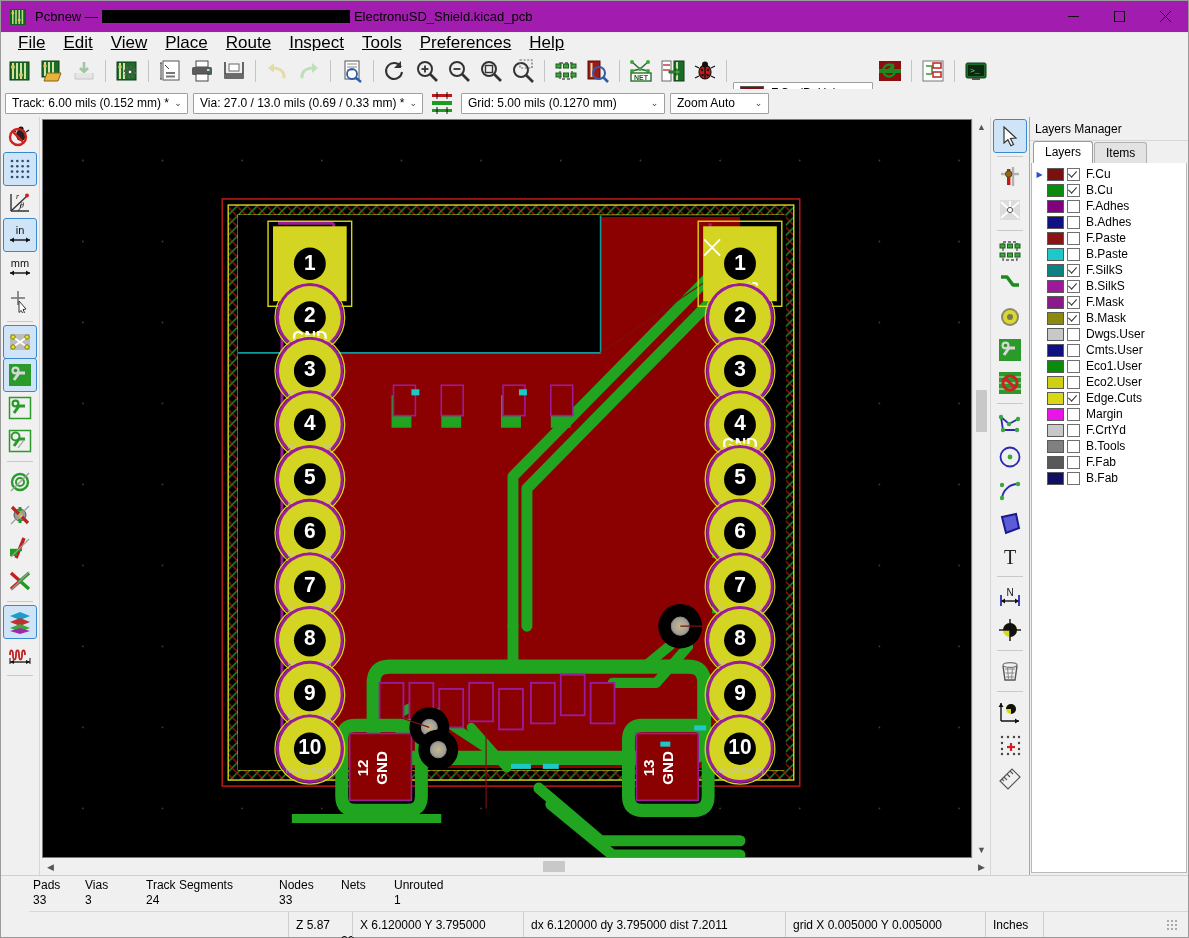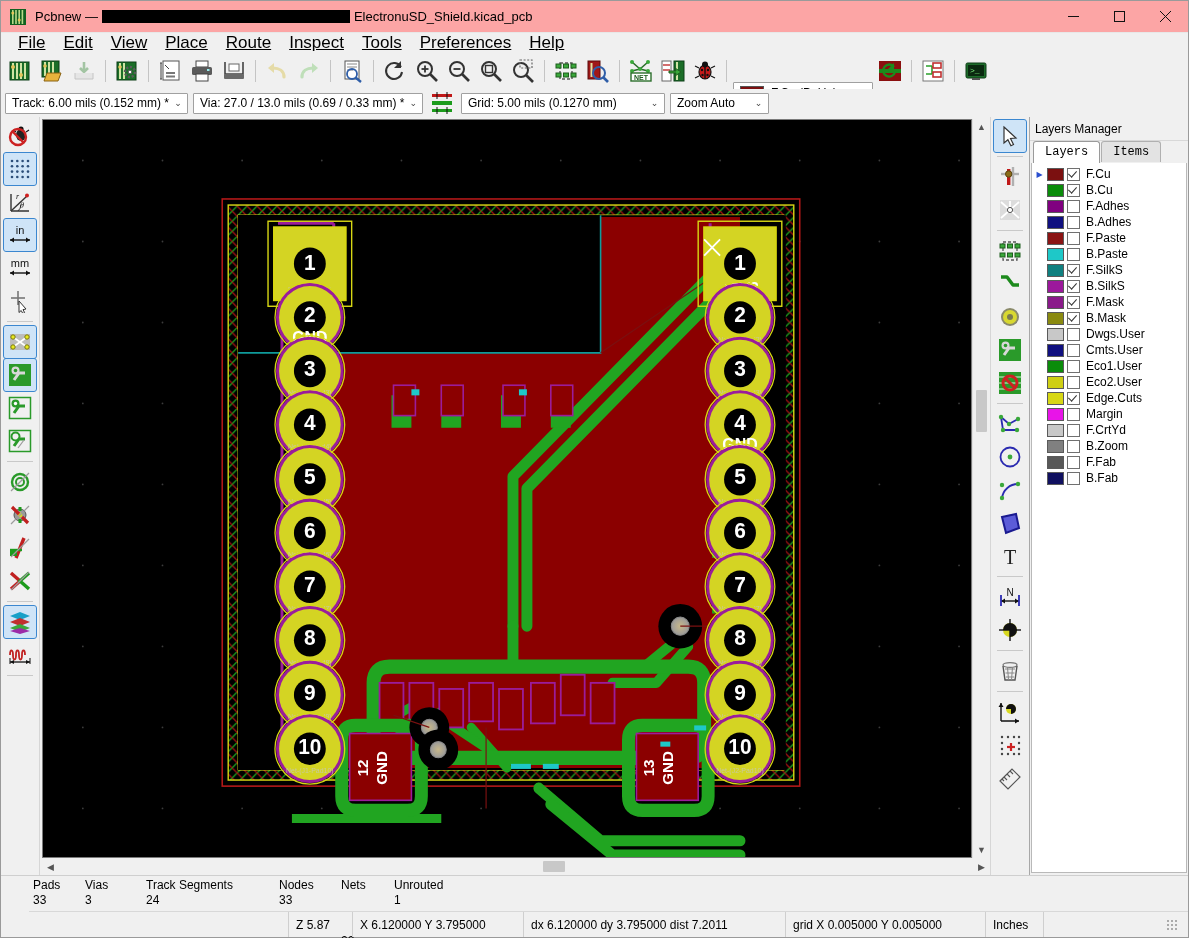--- a/index.html
+++ b/index.html
@@ -6,21 +6,21 @@
   body{
     width:1189px;height:938px;overflow:hidden;
     font-family:"Liberation Sans", sans-serif;
     font-size:12px;color:#000;background:#f0f0f0;
     -webkit-font-smoothing:antialiased;
   }
   .app{position:relative;width:1189px;height:938px;display:flex;flex-direction:column;
        border:1px solid #9a9a9a;box-sizing:border-box;background:#f0f0f0;}
 
   
-  .titlebar{height:31px;display:flex;align-items:center;background:#fca5a5;flex:0 0 auto;
+  .titlebar{height:31px;display:flex;align-items:center;background:#a21caf;flex:0 0 auto;
             border-bottom:1px solid #e8e8e8;}
   .tb-icon{width:18px;height:18px;margin:0 8px 0 8px;flex:0 0 auto;}
   .tb-title{font-size:13px;white-space:nowrap;display:flex;align-items:center;gap:0px;}
   .tb-redact{display:inline-block;background:#000;height:13px;width:248px;margin:0 4px;vertical-align:middle;}
   .tb-spacer{flex:1 1 auto;}
   .tb-btn{width:46px;height:31px;display:flex;align-items:center;justify-content:center;
           font-size:13px;color:#222;}
 
   
   .menubar{height:20px;display:flex;align-items:center;padding-left:8px;gap:0px;flex:0 0 auto;background:#f0f0f0;}
@@ -67,21 +67,21 @@
   .hscrollrow .trough{flex:1 1 auto;height:17px;position:relative;}
   .hscrollrow .thumb{position:absolute;top:3px;height:11px;background:#c8c8c8;border-radius:1px;}
 
   
   .vtool.right{border-right:none;border-left:1px solid #d6d6d6;}
 
   
   .layers{width:158px;flex:0 0 auto;background:#f0f0f0;display:flex;flex-direction:column;
           border-left:1px solid #a8a8a8;}
   .lm-title{font-size:12px;padding:5px 0 4px 5px;background:#f0f0f0;border-bottom:1px solid #d8d8d8;}
-  .lm-tabs{display:flex;align-items:flex-start;height:22px;padding-left:3px;gap:1px;background:#f0f0f0;font-family:Liberation Mono, monospace;}
+  .lm-tabs{display:flex;align-items:center;height:22px;padding-left:3px;gap:1px;background:#f0f0f0;}
   .lm-tab{padding:3px 11px 3px 11px;font-size:12px;border:1px solid #b0b0b0;border-bottom:none;
           background:#e3e3e3;border-radius:3px 3px 0 0;}
   .lm-tab.active{background:#fff;border-color:#9a9a9a;padding-bottom:4px;}
   .lm-list{flex:1 1 auto;background:#fff;border:1px solid #b9b9b9;border-top:none;margin:0 1px 2px 1px;
            overflow:hidden;padding-top:3px;}
   .lrow{display:flex;align-items:center;height:16px;padding-left:3px;gap:3px;font-size:12px;}
   .lrow .tri{width:9px;font-size:8px;color:#2a4fcf;text-align:center;}
   .lrow .swatch{width:15px;height:11px;border:1px solid #5a5a5a;flex:0 0 auto;}
   .lrow .cb{width:11px;height:11px;border:1px solid #707070;background:#fff;flex:0 0 auto;
             position:relative;}
@@ -1364,21 +1364,21 @@
           <div class="lrow">
             <span class="tri"></span>
             <span class="swatch" style="background: rgb(200, 200, 200);"></span>
             <span class="cb"></span>
             <span class="lbl">F.CrtYd</span>
           </div>
           <div class="lrow">
             <span class="tri"></span>
             <span class="swatch" style="background: rgb(128, 128, 128);"></span>
             <span class="cb"></span>
-            <span class="lbl">B.Zoom</span>
+            <span class="lbl">B.Tools</span>
           </div>
           <div class="lrow">
             <span class="tri"></span>
             <span class="swatch" style="background: rgb(88, 88, 88);"></span>
             <span class="cb"></span>
             <span class="lbl">F.Fab</span>
           </div>
           <div class="lrow">
             <span class="tri"></span>
             <span class="swatch" style="background: rgb(16, 16, 96);"></span>

